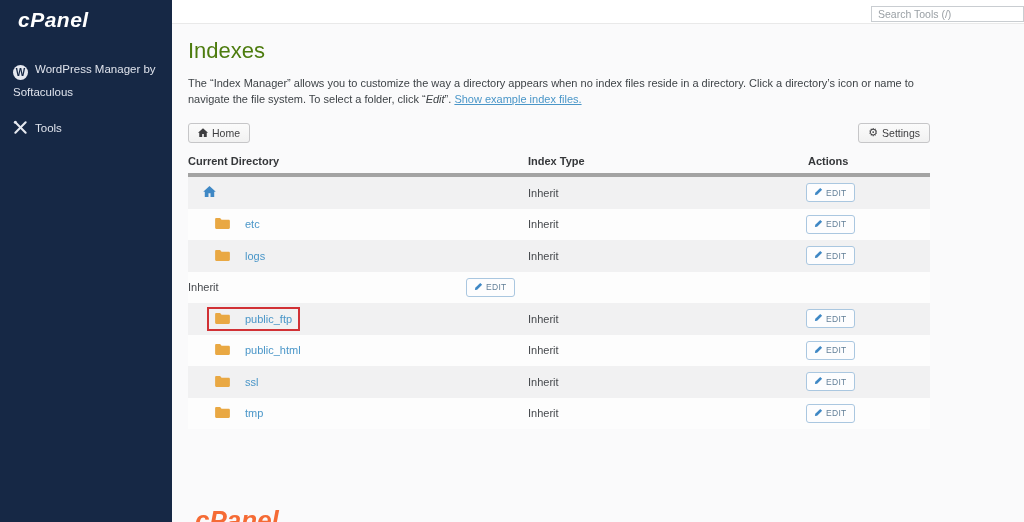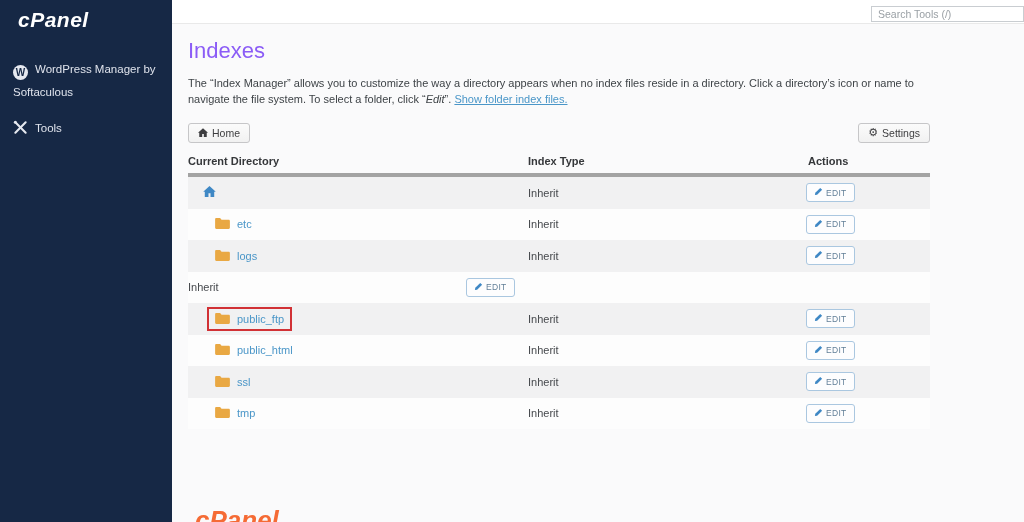--- a/index.html
+++ b/index.html
@@ -14,39 +14,39 @@
   .nav-item .ic { display:inline-block; vertical-align:-3px; margin-right:7px; }
   .wp-icon { display:inline-flex; width:15px; height:15px; border-radius:50%; background:#e6e9f0; color:#162845; font-weight:bold; font-size:10px; align-items:center; justify-content:center; vertical-align:-3px; margin-right:7px; }
 
   
   .main { position:relative; flex:1; background:#fafafb; height:100%; }
   .topbar { position:relative; height:24px; background:#fff; border-bottom:1px solid #e9e9e9; }
   .search { position:absolute; top:6px; right:0; width:153px; height:16px; border:1px solid #c9cdd1; font-size:10.5px; color:#73797e; padding:0 6px; outline:none; background:#fff; font-family:"Liberation Sans", sans-serif; }
   .search::placeholder { color:#9aa0a5; }
 
   .content { padding:14px 0 0 16px; }
-  h1 { font-size:22px; font-weight:400; color:#8b5cf6; margin-bottom:11px; }
+  h1 { font-size:22px; font-weight:400; color:#4d7c0f; margin-bottom:11px; }
   .desc { width:742px; font-size:11px; line-height:16px; color:#3e4347; margin-bottom:16px; }
   .desc a { color:#4a96c8; text-decoration:underline; }
 
   .toolbar { width:742px; display:flex; justify-content:space-between; margin-bottom:12px; }
   .btn { display:inline-flex; align-items:flex-start; gap:4px; font-size:10.5px; color:#3d3d3f; background:linear-gradient(#fbfbfb,#f1f1f1); border:1px solid #c6c6c8; border-radius:3px; padding:3px 9px; cursor:pointer; }
   .gear { font-size:11px; line-height:1; color:#3d3d3f; }
 
   .table { width:742px; font-size:11px; }
   .thead { display:flex; height:22px; align-items:flex-start; border-bottom:4px solid #a3a3a3; font-weight:bold; color:#35373a; }
   .col-dir { width:340px; }
   .col-type { width:278px; }
   .col-act { width:124px; padding-left:2px; }
 
   .trow { display:flex; align-items:center; height:31.5px; background:#fdfdfd; }
   .trow.odd { background:#f1f1f2; }
   .cell-dir { width:340px; display:flex; align-items:center; padding-left:19px; }
   .trow.home-row .cell-dir { padding-left:7px; }
-  .dir-wrap { display:inline-flex; align-items:center; gap:7px; border:2px solid transparent; padding:3px 6px; }
+  .dir-wrap { display:inline-flex; align-items:center; gap:15px; border:2px solid transparent; padding:3px 6px; }
   .dir-wrap.hl { border-color:#d13135; }
   .dir-label { color:#4a96c8; cursor:pointer; }
   .cell-type { width:278px; color:#46494d; }
   .cell-act { width:124px; }
   .edit-btn { display:inline-flex; align-items:center; gap:3px; border:1px solid #aac7e0; border-radius:3px; background:#fdfdfe; padding:3px 7px; font-size:8.5px; color:#627f98; letter-spacing:.3px; cursor:pointer; }
 
   .footer-logo { position:absolute; left:23px; top:505px; font-size:26px; font-weight:bold; font-style:italic; color:#f56b35; }
 </style>
 </head>
 <body>
@@ -72,21 +72,21 @@
   </div>
 
   <div class="main">
     <div class="topbar">
       <input class="search" type="text" placeholder="Search Tools (/)" style="">
     </div>
 
     <div class="content">
       <h1>Indexes</h1>
 
-      <p class="desc"><span>The “Index Manager” allows you to customize the way a directory appears when no index files reside in a directory. Click a directory’s icon or name to navigate the file system. To select a folder, click “</span><em>Edit</em><span>”. </span><a href="#">Show folder index files.</a></p>
+      <p class="desc"><span>The “Index Manager” allows you to customize the way a directory appears when no index files reside in a directory. Click a directory’s icon or name to navigate the file system. To select a folder, click “</span><em>Edit</em><span>”. </span><a href="#">Show example index files.</a></p>
 
       <div class="toolbar">
         <button class="btn">
           <span>
             <svg width="10" height="9" viewBox="0 0 16 14">
                 <path d="M8 0L0 7.2h2V14h4.7V9.3h2.6V14H14V7.2h2z" fill="#3d3d3f"></path>
               </svg>
           </span>
           <span>Home</span>
         </button>

